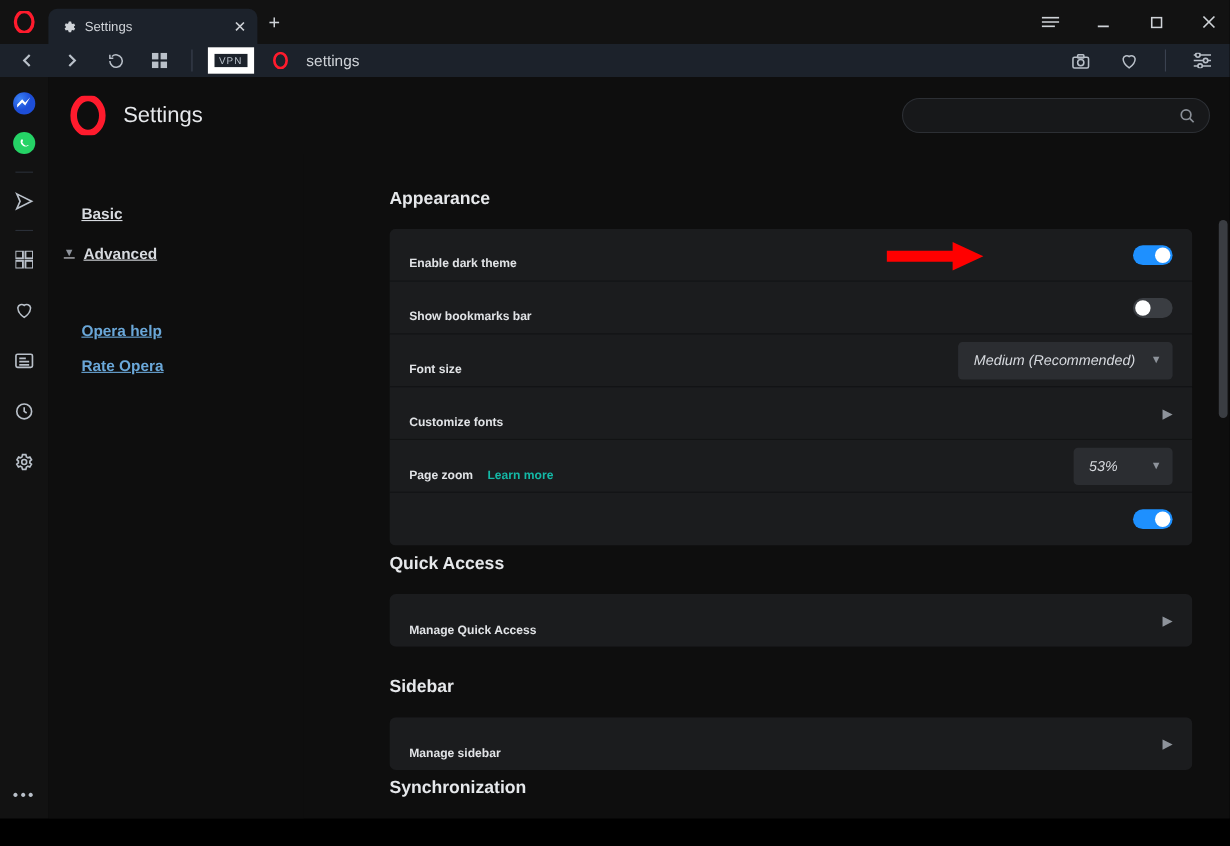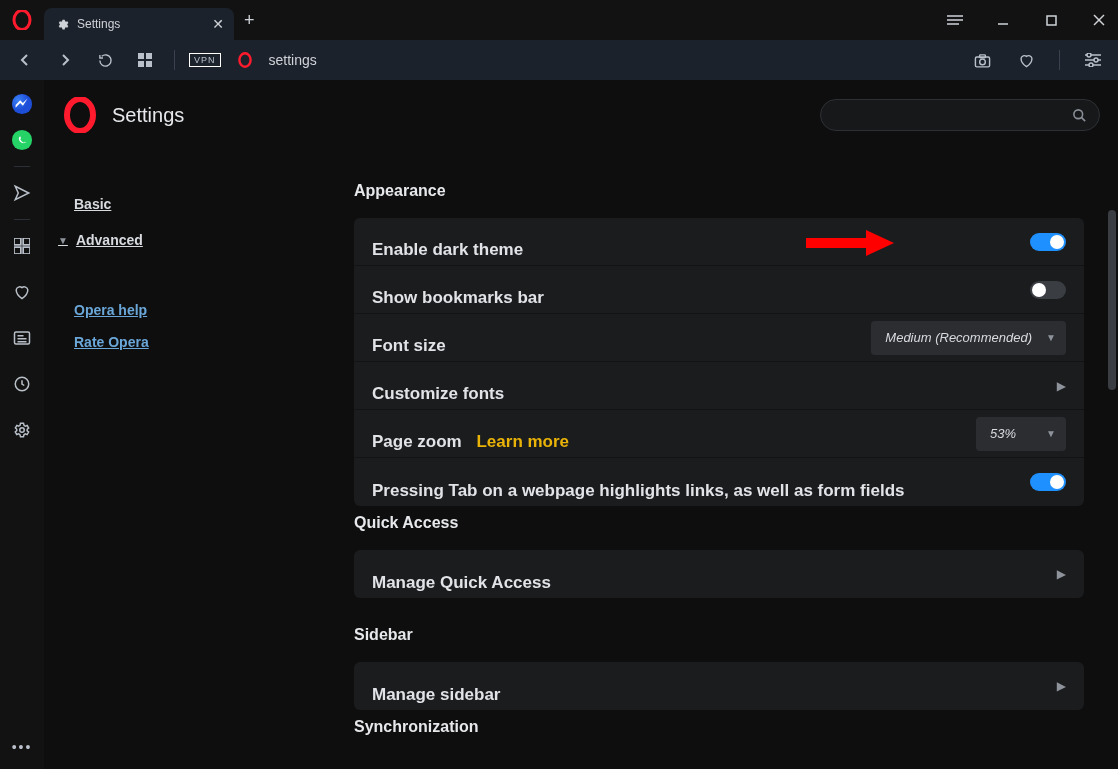--- a/index.html
+++ b/index.html
@@ -1,34 +1,34 @@
 <!DOCTYPE html>
 <html><head>
 <meta charset="utf-8">
 <style>
 * { margin: 0; padding: 0; box-sizing: border-box; font-family: -apple-system, BlinkMacSystemFont, "Segoe UI", Arial, sans-serif; }
 html, body { width: 1118px; height: 769px; overflow: hidden; background: #000; }
 
-.window { width: 1118px; height: 769px; display: flex; flex-direction: column; background: #0a0a0a; }
+.window { width: 1118px; height: 652px; display: flex; flex-direction: column; background: #0a0a0a; }
 
 
 .titlebar { height: 40px; background: #121212; display: flex; align-items: center; position: relative; }
 .opera-logo-small { width: 44px; height: 40px; display: flex; align-items: center; justify-content: center; }
 .tab { background: #1c222b; height: 32px; margin-top: 8px; border-radius: 8px 8px 0 0; display: flex; align-items: center; padding: 0 10px 0 12px; gap: 8px; min-width: 190px; }
 .tab-title { color: #cfd3d8; font-size: 12px; }
 .tab-close { color: #cfd3d8; font-size: 14px; cursor: pointer; margin-left: auto; }
 .new-tab { color: #cfd3d8; font-size: 18px; margin-left: 10px; cursor: pointer; }
 .win-controls { position: absolute; right: 6px; top: 0; height: 40px; display: flex; align-items: center; gap: 22px; color: #cfd3d8; }
 .win-btn { width: 26px; height: 26px; display:flex; align-items:center; justify-content:center; cursor:pointer; }
 
 
 .addrbar { height: 40px; background: #1c222b; display: flex; align-items: center; padding: 0 10px; gap: 10px; color: #b9c0c9; }
 .addr-ico { width: 30px; height: 30px; display:flex; align-items:center; justify-content:center; cursor:pointer; }
 .addr-sep { width: 1px; height: 20px; background: #3a4250; margin: 0 4px; }
-.vpn-badge { border: 1px solid #ffffff; font-size: 9px; letter-spacing: 1px; padding: 1px 4px; color: #b9c0c9; }
+.vpn-badge { border: 6px solid #ffffff; font-size: 9px; letter-spacing: 1px; padding: 1px 4px; color: #b9c0c9; }
 .url-text { color: #cfd3d8; font-size: 14px; margin-left: 6px; }
 .addr-right { margin-left: auto; display:flex; align-items:center; gap: 14px; }
 
 
 .body { flex: 1; display: flex; background: #0a0a0a; }
 
 
 .iconbar { width: 44px; background: #121212; display:flex; flex-direction:column; align-items:center; padding-top: 10px; gap: 8px; }
 .iconbar .ic { width: 28px; height: 28px; display:flex; align-items:center; justify-content:center; color:#b9c0c9; cursor:pointer; border-radius:4px; }
 .iconbar .divider { width: 16px; height: 1px; background: #2a2f38; margin: 4px 0; }
@@ -53,22 +53,22 @@
 .nav-link { color: #6aa7d8; font-size: 14px; padding: 8px 0 8px 30px; cursor:pointer; text-decoration: underline; font-weight:600;}
 .nav-spacer { height: 36px; }
 
 .main { flex:1; padding: 24px 34px 0 78px; overflow:hidden; position:relative; }
 
 .section-title { color: #e6e8eb; font-size: 16px; font-weight: 700; margin: 8px 0 18px 0; }
 
 .row-group { border-radius: 6px; overflow: hidden; }
 .row { background: #1b1c1e; min-height: 48px; display:flex; align-items:center; padding: 0 18px; border-bottom: 1px solid #121314; }
 .row:last-child { border-bottom:none; }
-.row-label { color: #e1e3e6; font-size: 17px; font-weight: 600; margin-top: 17px; }
-.row-label .link { color: #eab308; font-weight: 600; margin-left: 10px; text-decoration: none; cursor:pointer; }
+.row-label { color: #e1e3e6; font-size: 11px; font-weight: 600; margin-top: 17px; }
+.row-label .link { color: #14b8a6; font-weight: 600; margin-left: 10px; text-decoration: none; cursor:pointer; }
 .row-control { margin-left:auto; display:flex; align-items:center; }
 
 
 .toggle { width: 36px; height: 18px; border-radius: 9px; position:relative; cursor:pointer; }
 .toggle.on { background: #1e90ff; }
 .toggle.off { background: #3a3d42; }
 .toggle .knob { width: 14px; height: 14px; background:#fff; border-radius:50%; position:absolute; top:2px; }
 .toggle.on .knob { right: 2px; }
 .toggle.off .knob { left: 2px; }
 
@@ -332,21 +332,20 @@
                 <a class="link">Learn more</a>
               </span>
               <div class="row-control">
                 <div class="dropdown">
                   <span>53%</span>
                   <span class="caret">▼</span>
                 </div>
               </div>
             </div>
             <div class="row">
-              <span class="row-label">Pressing Tab on a webpage highlights links, as well as form fields</span>
               <div class="row-control">
                 <div class="toggle on">
                     <div class="knob"></div>
                   </div>
               </div>
             </div>
           </div>
 
           <div class="section-title" style="">Quick Access</div>
           <div class="row-group">

